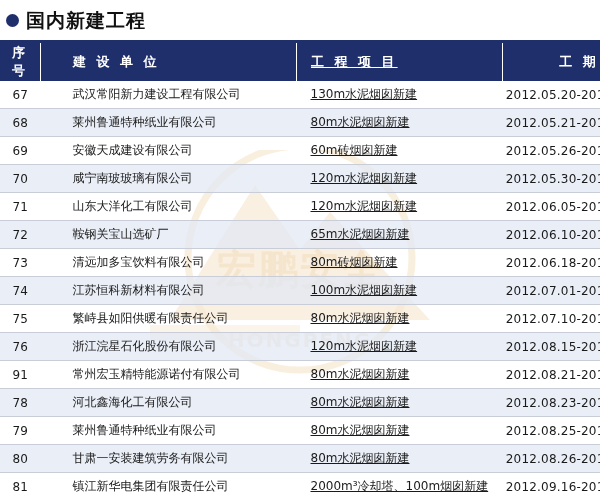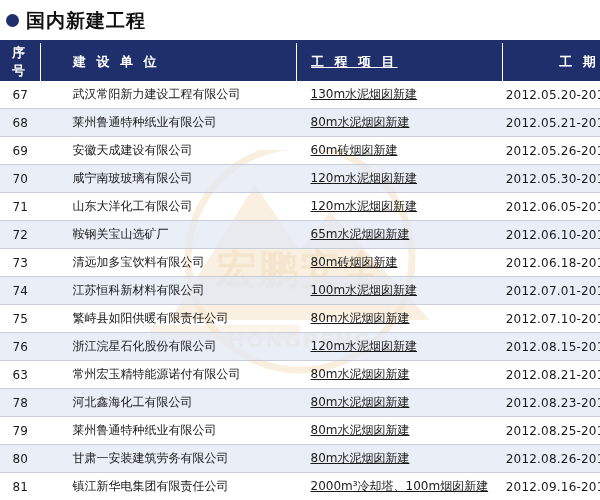--- a/index.html
+++ b/index.html
@@ -188,21 +188,21 @@
         <td class="c-proj">80m水泥烟囱新建</td>
         <td class="c-date">2012.07.10-2012.10.10</td>
       </tr>
       <tr class="alt">
         <td class="c-no">76</td>
         <td class="c-unit">浙江浣星石化股份有限公司</td>
         <td class="c-proj">120m水泥烟囱新建</td>
         <td class="c-date">2012.08.15-2012.12.15</td>
       </tr>
       <tr class="plain">
-        <td class="c-no">63</td>
+        <td class="c-no">91</td>
         <td class="c-unit">常州宏玉精特能源诺付有限公司</td>
         <td class="c-proj">80m水泥烟囱新建</td>
         <td class="c-date">2012.08.21-2012.11.10</td>
       </tr>
       <tr class="alt">
         <td class="c-no">78</td>
         <td class="c-unit">河北鑫海化工有限公司</td>
         <td class="c-proj">80m水泥烟囱新建</td>
         <td class="c-date">2012.08.23-2012.11.02</td>
       </tr>

